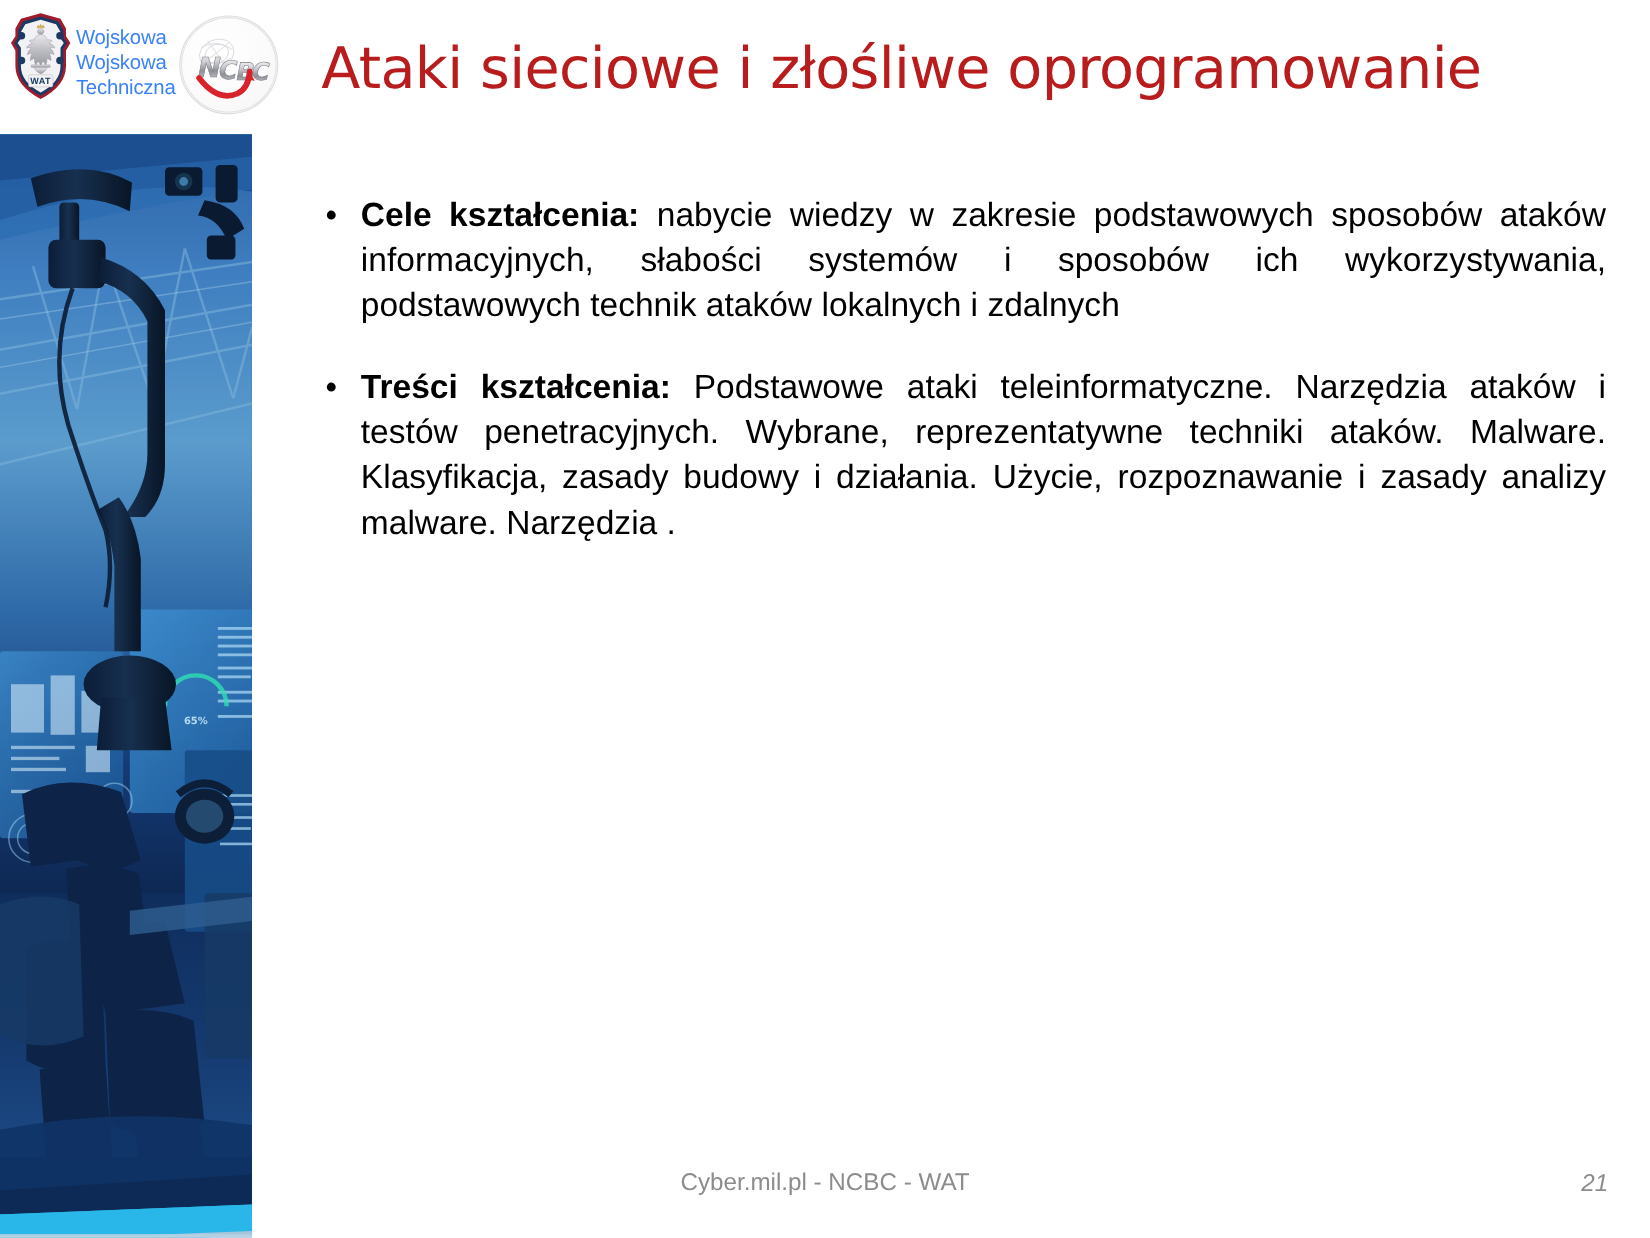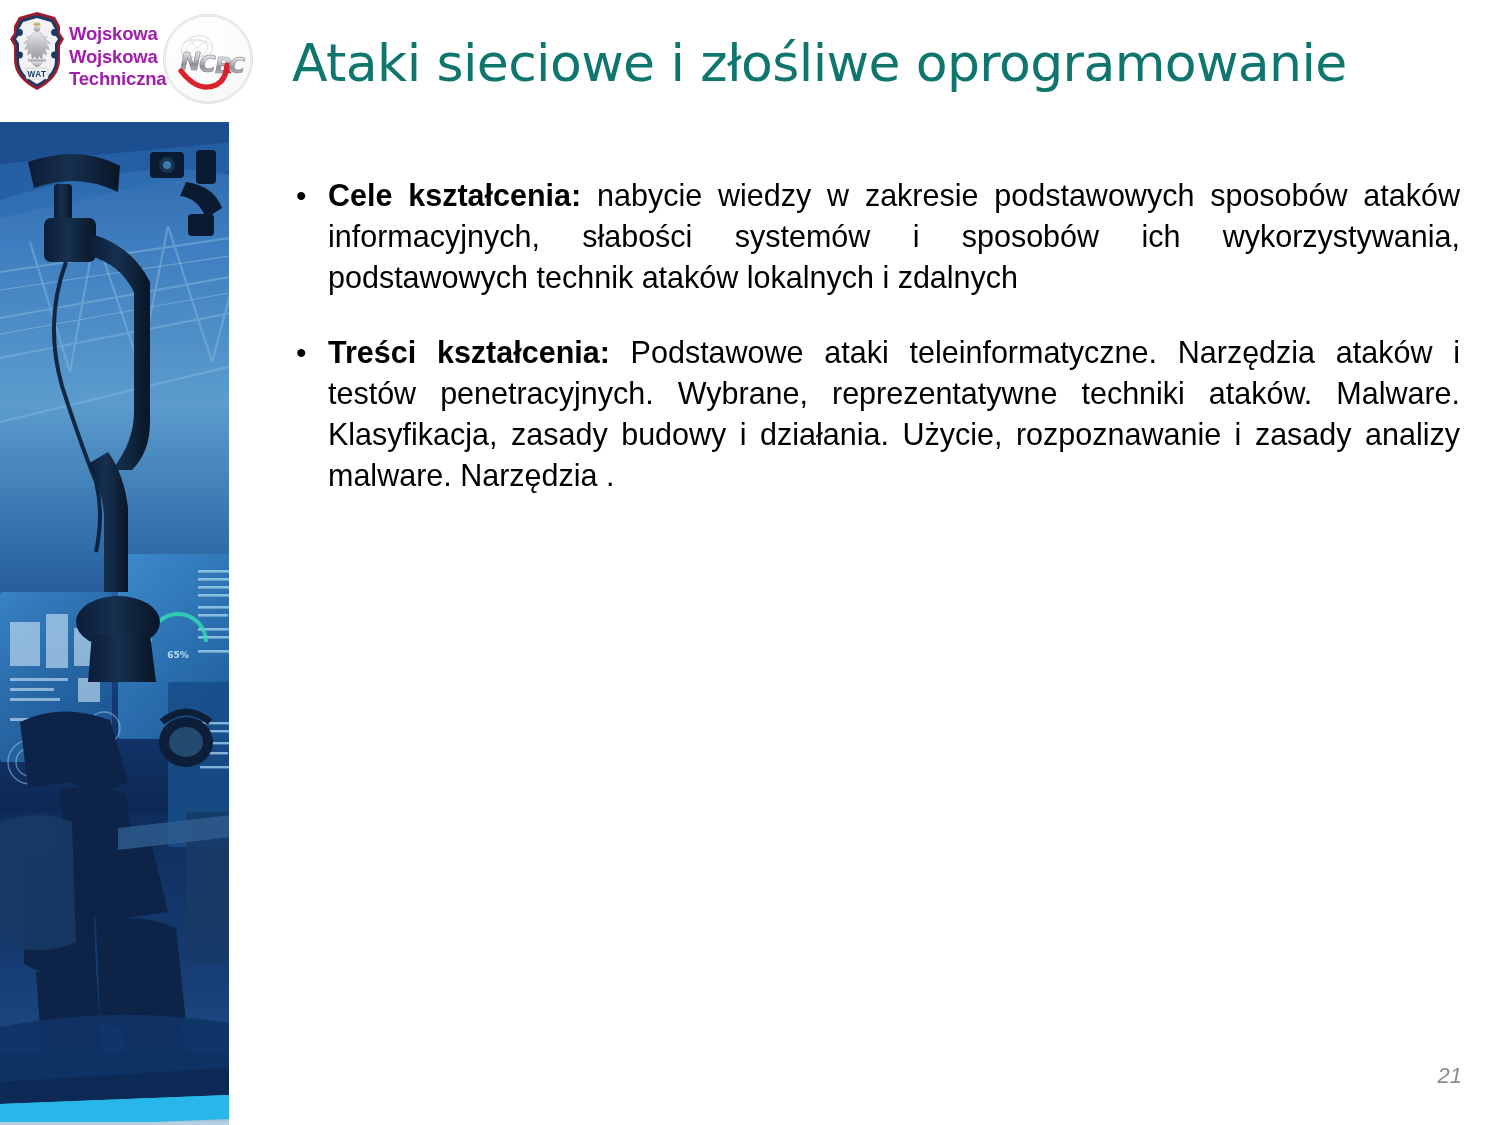--- a/index.html
+++ b/index.html
@@ -37,24 +37,24 @@
     width: 58px;
     height: 82px;
   }
   #wat-crest svg { display: block; width: 58px; height: 82px; }
 
   #wat-wordmark {
     position: absolute;
     left: 69px;
     top: 23px;
     font-family: "Liberation Sans", sans-serif;
-    font-weight: bold;
+    font-weight: normal;
     font-size: 18.5px;
     line-height: 22.5px;
-    color: #a21caf;
+    color: #3b82f6;
     letter-spacing: -0.2px;
     white-space: nowrap;
   }
 
   #ncbc-logo {
     position: absolute;
     left: 163px;
     top: 14px;
     width: 88px;
     height: 88px;
@@ -68,21 +68,21 @@
   
   #slide-title {
     position: absolute;
     left: 292px;
     top: 32px;
     width: 1180px;
     font-family: "DejaVu Sans", sans-serif;
     font-weight: 400;
     font-size: 52px;
     line-height: 62px;
-    color: #0f766e;
+    color: #b91c1c;
     letter-spacing: -0.6px;
     white-space: nowrap;
   }
 
   
   #photo-panel {
     position: absolute;
     left: 0;
     top: 122px;
     width: 229px;
@@ -396,15 +396,16 @@
 
     <div class="bullet-row">
       <div class="bullet-dot">•</div>
       <div class="bullet-text">
         <span class="lead">Treści kształcenia:</span><span> Podstawowe ataki teleinformatyczne. Narzędzia ataków i testów penetracyjnych. Wybrane, reprezentatywne techniki ataków. Malware. Klasyfikacja, zasady budowy i działania. Użycie, rozpoznawanie i zasady analizy malware. Narzędzia .</span>
       </div>
     </div>
 
   </div>
 
+  <div id="footer-text">Cyber.mil.pl - NCBC - WAT</div>
   <div id="page-number">21</div>
 
 </div>
 
 </body></html>

